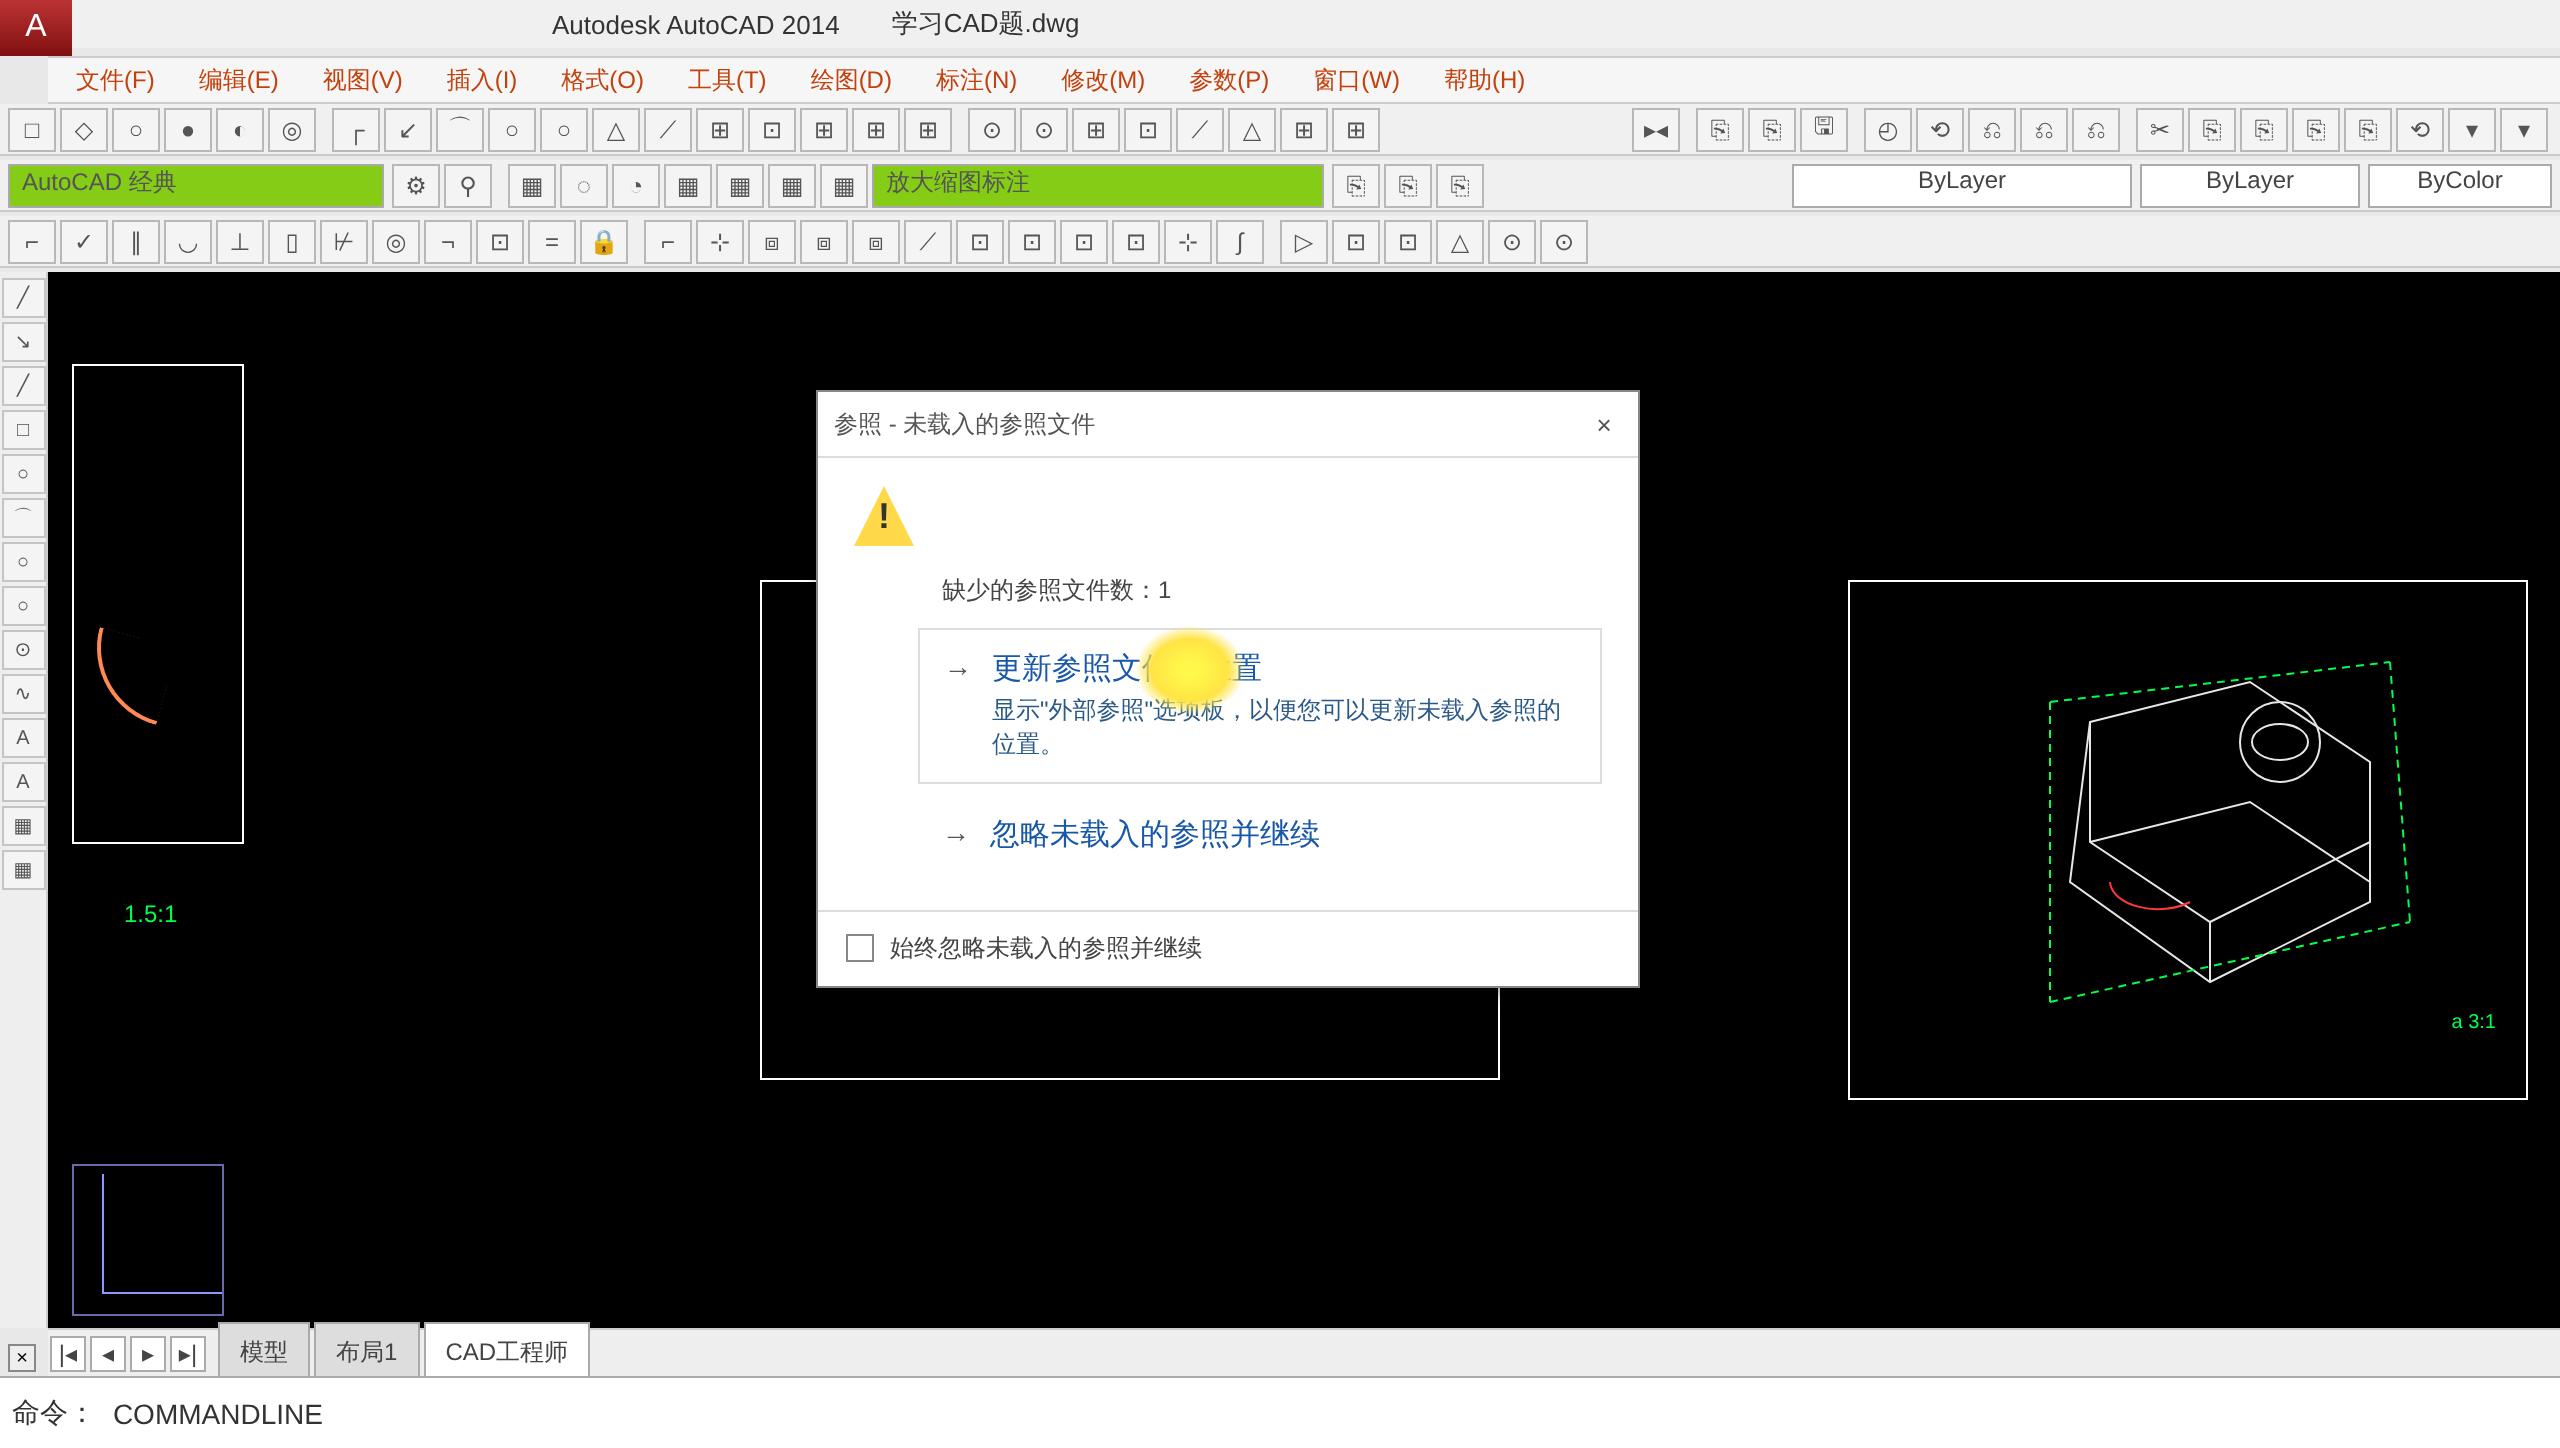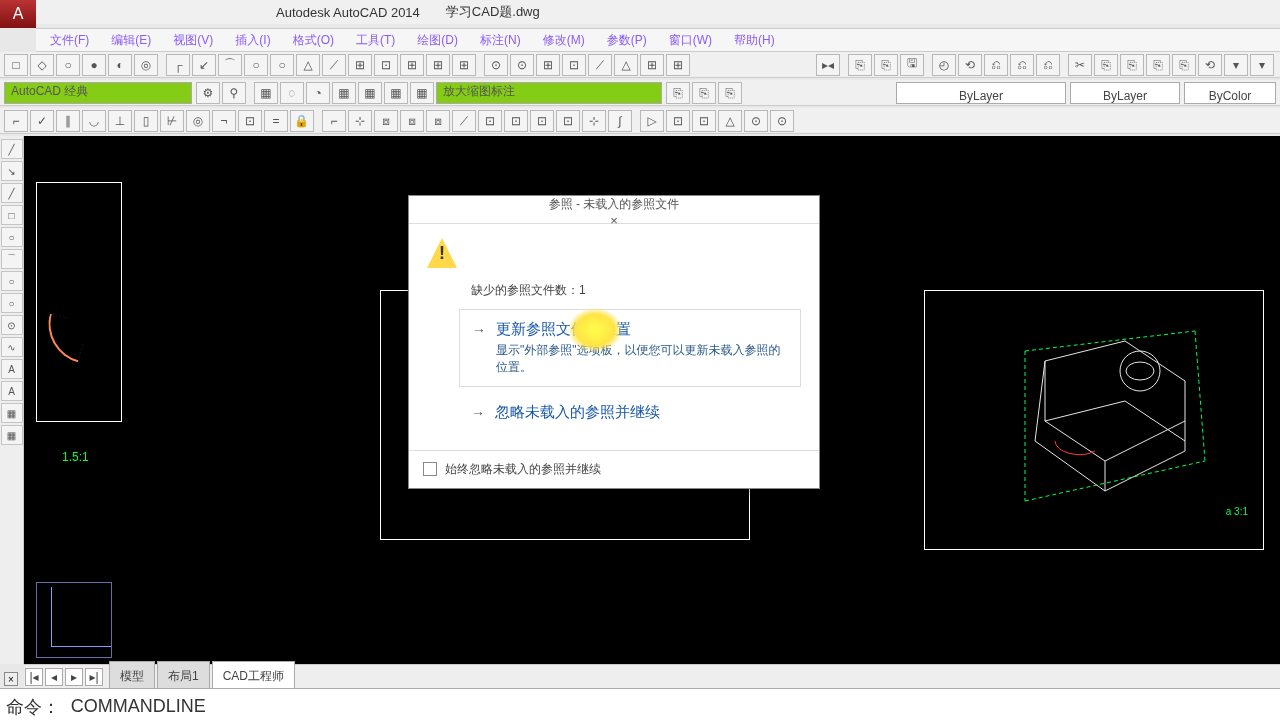--- a/index.html
+++ b/index.html
@@ -1,51 +1,51 @@
 <!DOCTYPE html>
 <html><head>
 <meta charset="utf-8">
 <style>
 * { margin: 0; padding: 0; box-sizing: border-box; font-family: "Microsoft YaHei", Arial, sans-serif; }
 html, body { width: 1280px; height: 724px; overflow: hidden; background: #e8e8e8; }
 .app-logo { position: absolute; top: 0; left: 0; width: 36px; height: 28px; background: linear-gradient(#b33, #801010); display: flex; align-items: center; justify-content: center; color: #fff; font-size: 16px; }
 .title-bar { position: absolute; top: 0; left: 36px; right: 0; height: 24px; background: #f0f0f0; display: flex; align-items: center; padding-left: 240px; font-size: 13px; color: #333; }
 .title-bar .ts { margin-right: 26px; }
-.menu-bar { position: absolute; top: 28px; left: 36px; right: 0; height: 24px; background: #f6f6f6; border-top: 1px solid #ccc; border-bottom: 1px solid #ccc; display: flex; align-items: center; padding-left: 14px; font-size: 12px; color: #8b5cf6; }
+.menu-bar { position: absolute; top: 28px; left: 24px; right: 0; height: 24px; background: #f6f6f6; border-top: 1px solid #ccc; border-bottom: 1px solid #ccc; display: flex; align-items: center; padding-left: 14px; font-size: 12px; color: #c2410c; }
 .menu-bar span { margin-right: 22px; cursor: default; }
 .row { position: absolute; left: 0; right: 0; display: flex; align-items: center; background: #f0f0f0; border-bottom: 1px solid #ccc; padding: 2px 4px; }
 .row1 { top: 52px; height: 26px; }
 .row2 { top: 80px; height: 26px; }
 .row3 { top: 108px; height: 26px; }
 .tb-btn { width: 24px; height: 22px; border: 1px solid #b8b8b8; background: #f4f4f4; margin-right: 2px; display: flex; align-items: center; justify-content: center; font-size: 12px; color: #555; cursor: pointer; }
 .tb-sep { width: 6px; height: 22px; }
 .long-field { height: 22px; border: 1px solid #aaa; background: #84cc16; margin-right: 4px; display: flex; align-items: flex-start; padding: 0 6px; font-size: 12px; color: #555; }
-.sel { background: #fff; border: 1px solid #aaa; height: 22px; display: flex; align-items: flex-end; justify-content: center; font-size: 12px; color: #444; }
+.sel { background: #fff; border: 1px solid #aaa; height: 22px; display: flex; align-items: flex-start; justify-content: center; font-size: 12px; color: #444; }
 .left-toolbar { position: absolute; top: 136px; left: 0; width: 24px; bottom: 60px; background: #eee; border-right: 1px solid #ccc; display: flex; flex-direction: column; padding-top: 2px; }
 .lt-btn { width: 22px; height: 20px; margin: 1px auto; border: 1px solid #c4c4c4; background: #f4f4f4; display: flex; align-items: center; justify-content: center; font-size: 10px; color: #555; cursor: pointer; }
 .canvas { position: absolute; top: 136px; left: 24px; right: 0; bottom: 60px; background: #000; }
 .viewport { position: absolute; border: 1px solid #fff; }
 .vp1 { top: 46px; left: 12px; width: 86px; height: 240px; }
 .vp2 { top: 154px; left: 356px; width: 370px; height: 250px; }
 .vp3 { top: 154px; right: 16px; width: 340px; height: 260px; }
 .label1 { position: absolute; color: #00ff48; left: 38px; top: 314px; font-size: 12px; }
 .label2 { position: absolute; color: #00ff48; right: 32px; top: 370px; font-size: 10px; }
 .curve { position: absolute; left: 20px; top: 182px; width: 40px; height: 40px; border: 2px solid #f85; border-top: none; border-right: none; border-radius: 0 0 0 40px; transform: rotate(15deg); }
 .ucs-frame { position: absolute; left: 12px; bottom: 6px; width: 76px; height: 76px; border: 1px solid #6a6aaa; }
 .ucs-x { position: absolute; left: 14px; bottom: 10px; width: 60px; height: 1px; background: #8899ff; }
 .ucs-y { position: absolute; left: 14px; bottom: 10px; width: 1px; height: 60px; background: #8899ff; }
 .tabs-bar { position: absolute; left: 24px; right: 0; bottom: 36px; height: 24px; background: #eee; border-top: 1px solid #ccc; display: flex; align-items: center; font-size: 12px; color: #444; }
 .tab-nav { width: 18px; height: 18px; border: 1px solid #aaa; background: #fff; margin: 0 1px; display: flex; align-items: center; justify-content: center; cursor: pointer; }
 .tab { padding: 6px 10px; background: #ddd; border: 1px solid #aaa; margin-right: 2px; cursor: pointer; }
 .tab.active { background: #fff; }
-.cmd-bar { position: absolute; left: 0; right: 0; bottom: 0; height: 36px; background: #fff; border-top: 1px solid #aaa; display: flex; align-items: center; padding: 0 6px; font-size: 18px; font-family: Consolas, monospace; color: #333; }
+.cmd-bar { position: absolute; left: 0; right: 0; bottom: 0; height: 36px; background: #fff; border-top: 1px solid #aaa; display: flex; align-items: center; padding: 0 6px; font-size: 14px; font-family: Consolas, monospace; color: #333; }
 .close-x { position: absolute; left: 4px; bottom: 38px; width: 14px; height: 14px; border: 1px solid #888; background: #eee; display: flex; align-items: center; justify-content: center; font-size: 10px; cursor: pointer; }
 
 .dialog { position: absolute; top: 195px; left: 408px; width: 412px; background: #fff; border: 1px solid #888; box-shadow: 2px 3px 8px rgba(0,0,0,0.4); }
-.dlg-title { height: 28px; display: flex; align-items: center; justify-content: space-between; padding: 0 8px; font-size: 12px; color: #555; border-bottom: 1px solid #ddd; flex-direction: column; }
+.dlg-title { height: 28px; display: flex; align-items: center; justify-content: space-between; padding: 16px 8px; font-size: 12px; color: #555; border-bottom: 1px solid #ddd; }
 .dlg-close { width: 18px; height: 18px; display: flex; align-items: center; justify-content: center; cursor: pointer; font-size: 13px; color: #555; }
 .dlg-body { padding: 14px 18px 12px 18px; font-size: 14px; color: #0a3a66; }
 .dlg-row1 { display: flex; }
 .warn-icon { width: 30px; height: 30px; margin-right: 14px; background: #ffd94a; clip-path: polygon(50% 0, 100% 100%, 0 100%); display: flex; align-items: center; justify-content: center; font-weight: bold; color: #333; font-size: 18px; }
 .dlg-msg { flex: 1; line-height: 1.6; }
 .dlg-count { margin: 14px 0 10px 44px; font-size: 12px; color: #444; }
 .dlg-option { border: 1px solid #ddd; padding: 10px 12px; margin: 8px 0 8px 32px; display: flex; cursor: pointer; }
 .opt-arrow { color: #555; font-size: 14px; margin-right: 10px; }
 .opt-main { flex: 1; }
 .opt-title { color: #1958a8; font-size: 15px; margin-bottom: 3px; position: relative; }

